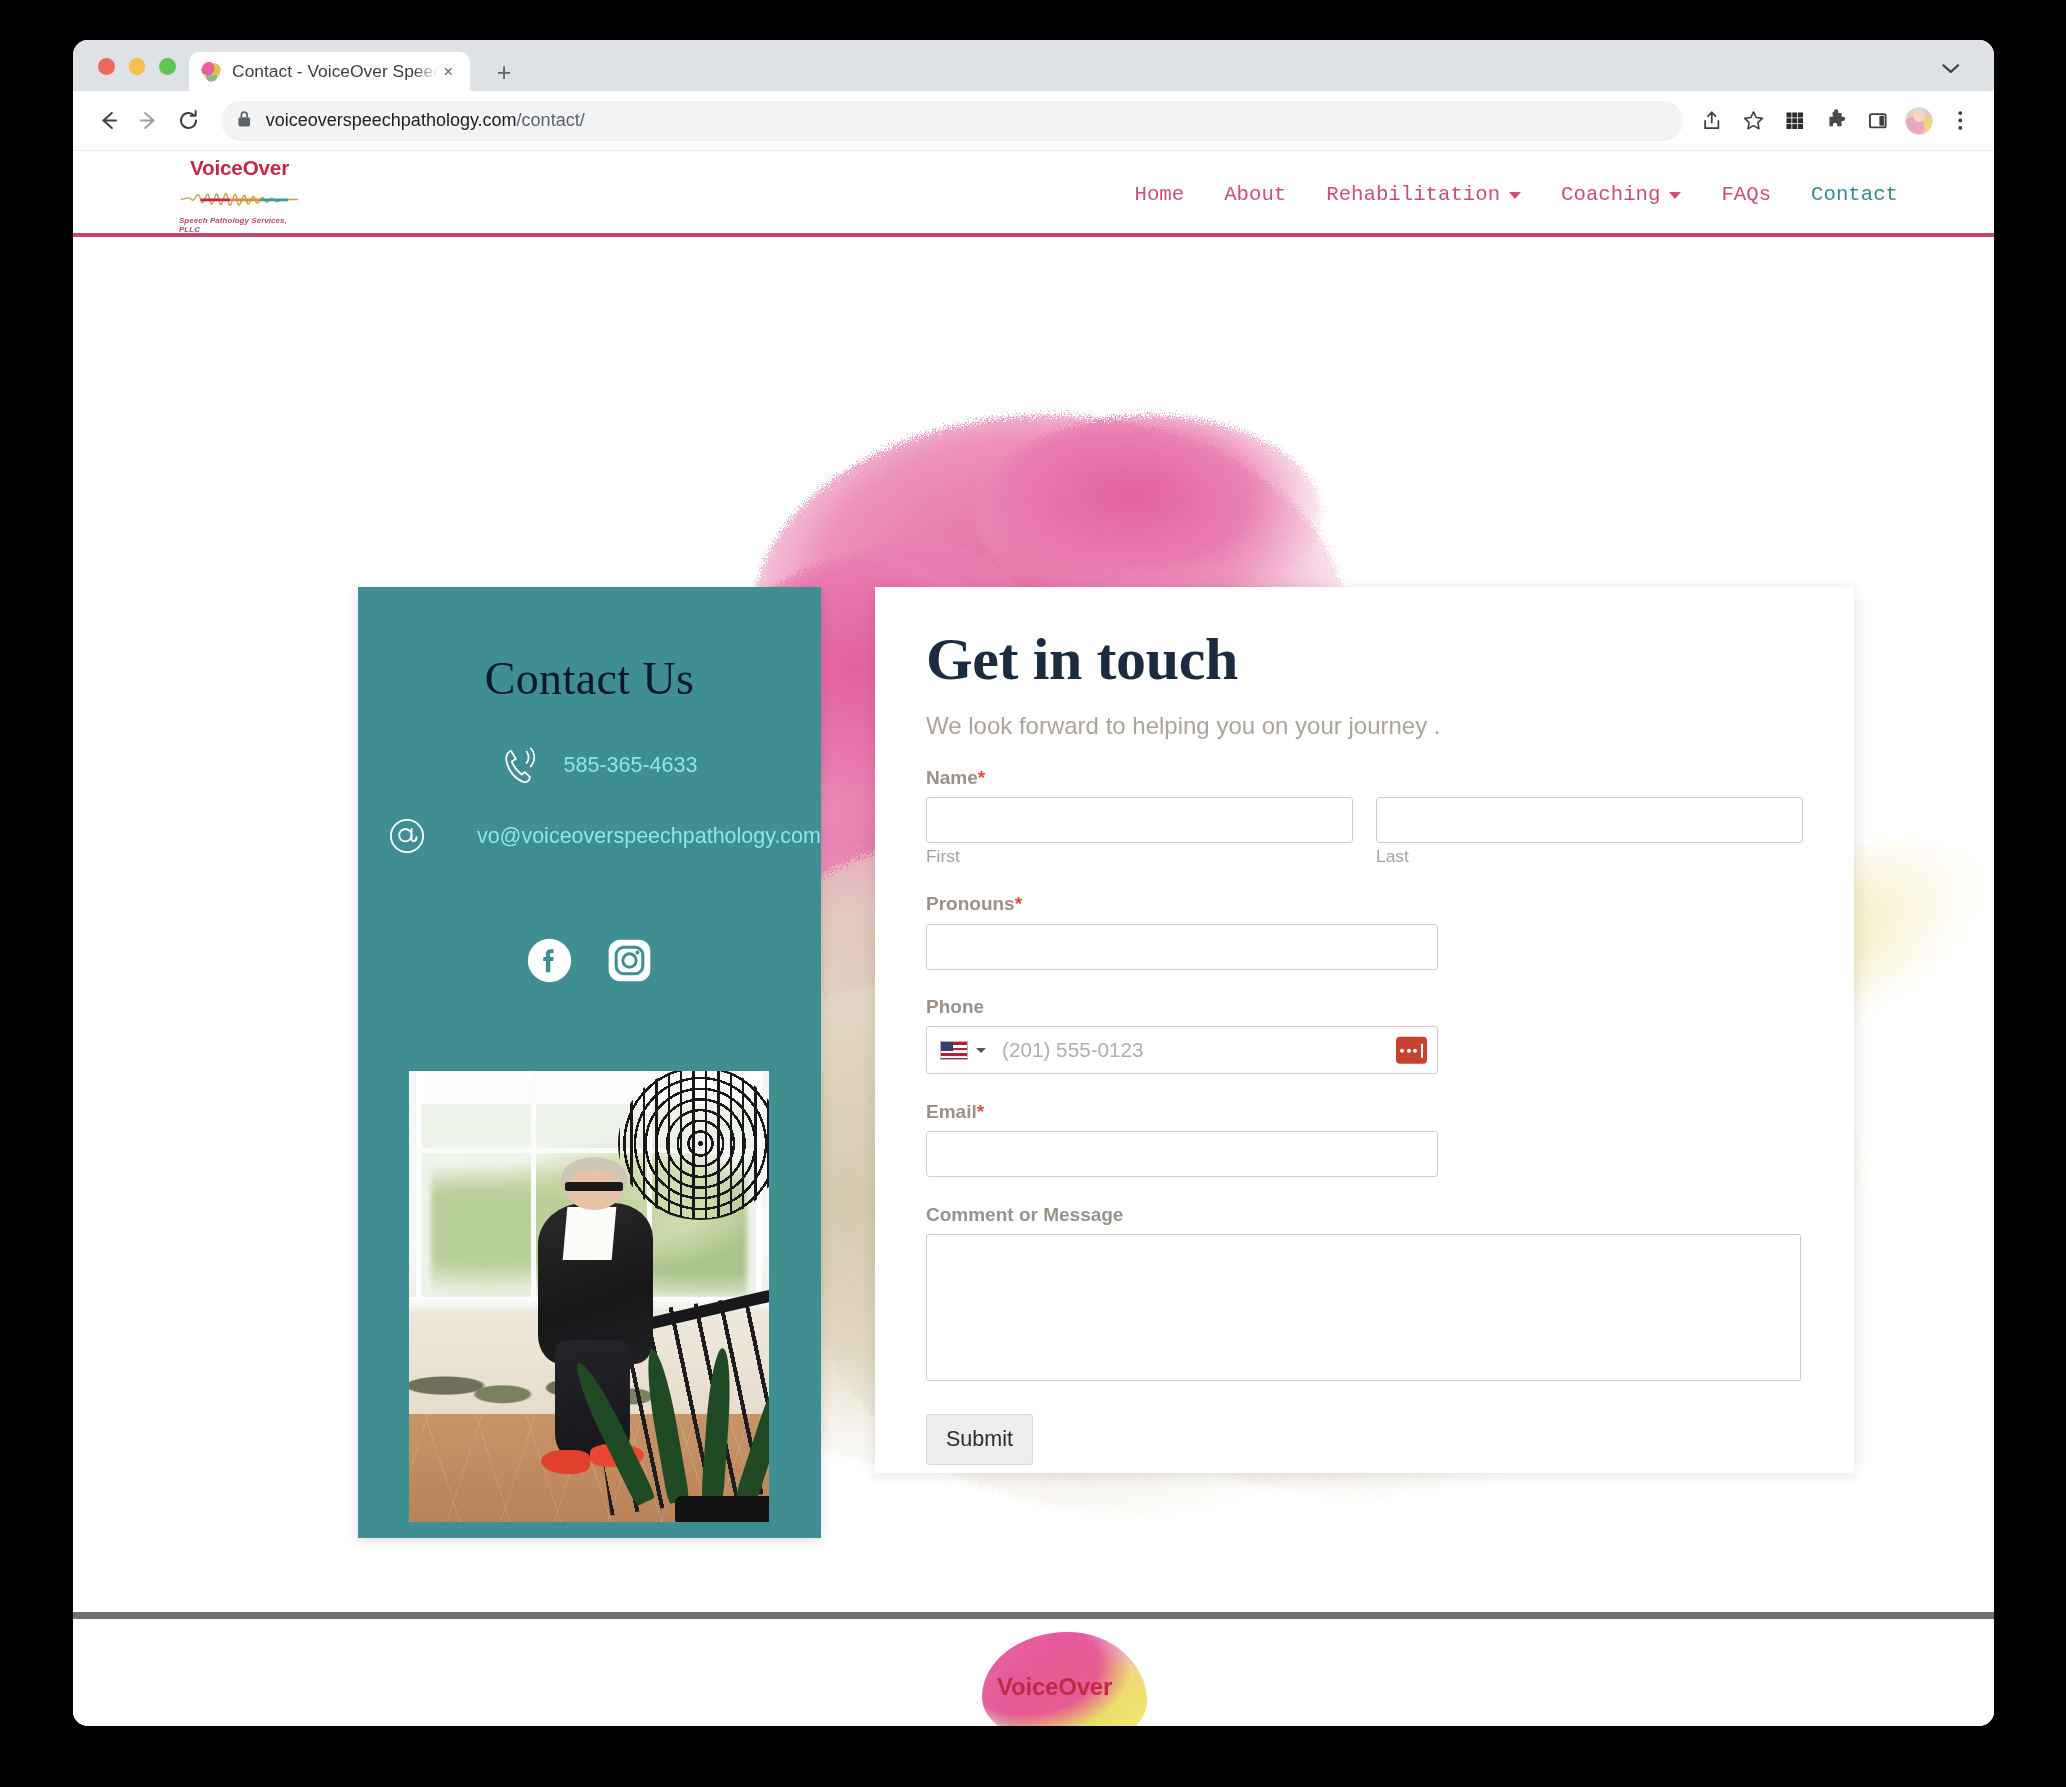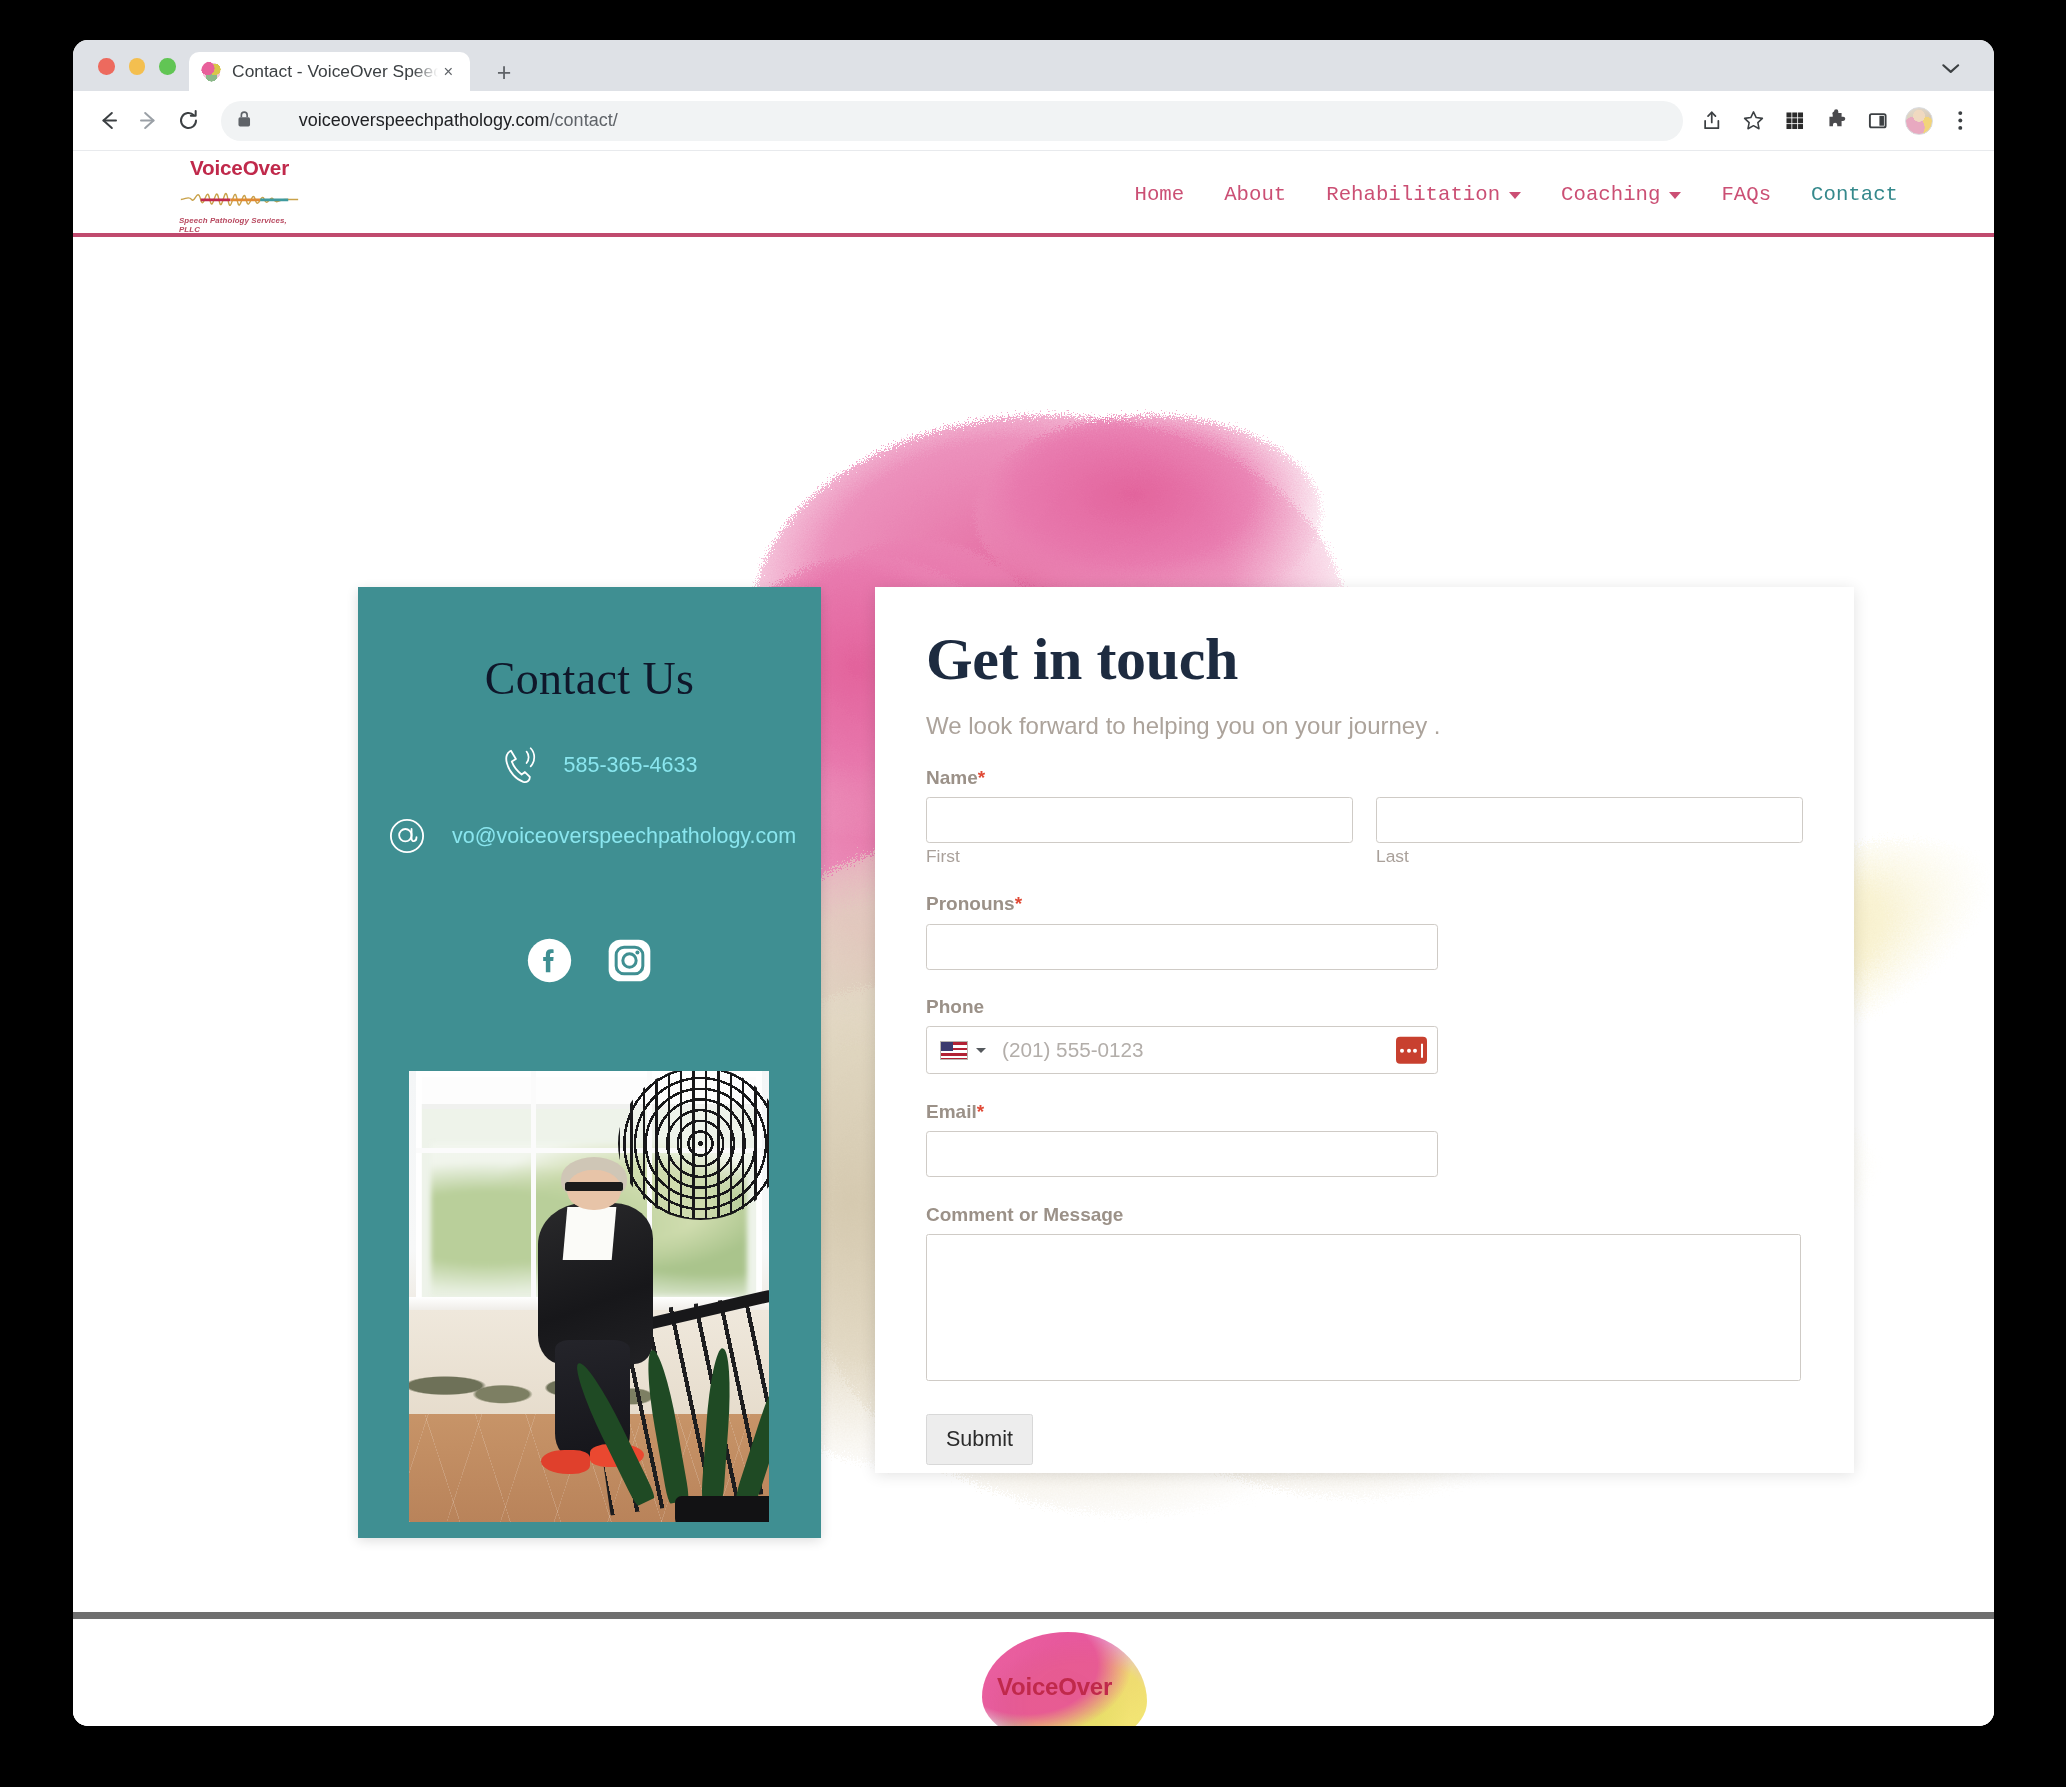--- a/index.html
+++ b/index.html
@@ -99,21 +99,20 @@
   }
   .nav-btn.dim { color: #9aa0a6; }
   .omnibox {
     flex: 1 1 auto;
     height: 40px;
     margin: 0 10px 0 13.2px;
     background: #f1f3f4;
     border-radius: 20px;
     display: flex; align-items: center;
     padding: 0 15px;
-    gap: 33px;
   }
   .lock { width: 18px; flex: 0 0 18px; }
   .url {
     margin-left: 11.6px;
     font-size: 18px;
     color: #202124;
     white-space: nowrap;
   }
   .url .path { color: #5f6368; }
   .tb-icons { display: flex; align-items: center; gap: 3.3px; }
@@ -223,21 +222,21 @@
     font-weight: 400;
     letter-spacing: 0.4px;
     margin-top: 30px;
   }
   .contact-row {
     display: flex; align-items: center;
     margin-top: 40px;
     padding-left: 0;
   }
   .contact-row.phone { justify-content: center; gap: 25px; padding-left: 19px; }
-  .contact-row.email { justify-content: flex-start; gap: 26px; padding-left: 30px; margin-top: 31px; }
+  .contact-row.email { justify-content: space-between; gap: 26px; padding-left: 30px; margin-top: 31px; }
   .ci { flex: 0 0 auto; display: flex; align-items: center; justify-content: center; }
   .contact-link {
     font-size: 21.5px;
     color: #8ae6ef;
     white-space: nowrap;
   }
   .socials {
     display: flex; justify-content: center; gap: 35px;
     margin-top: 83px;
   }

